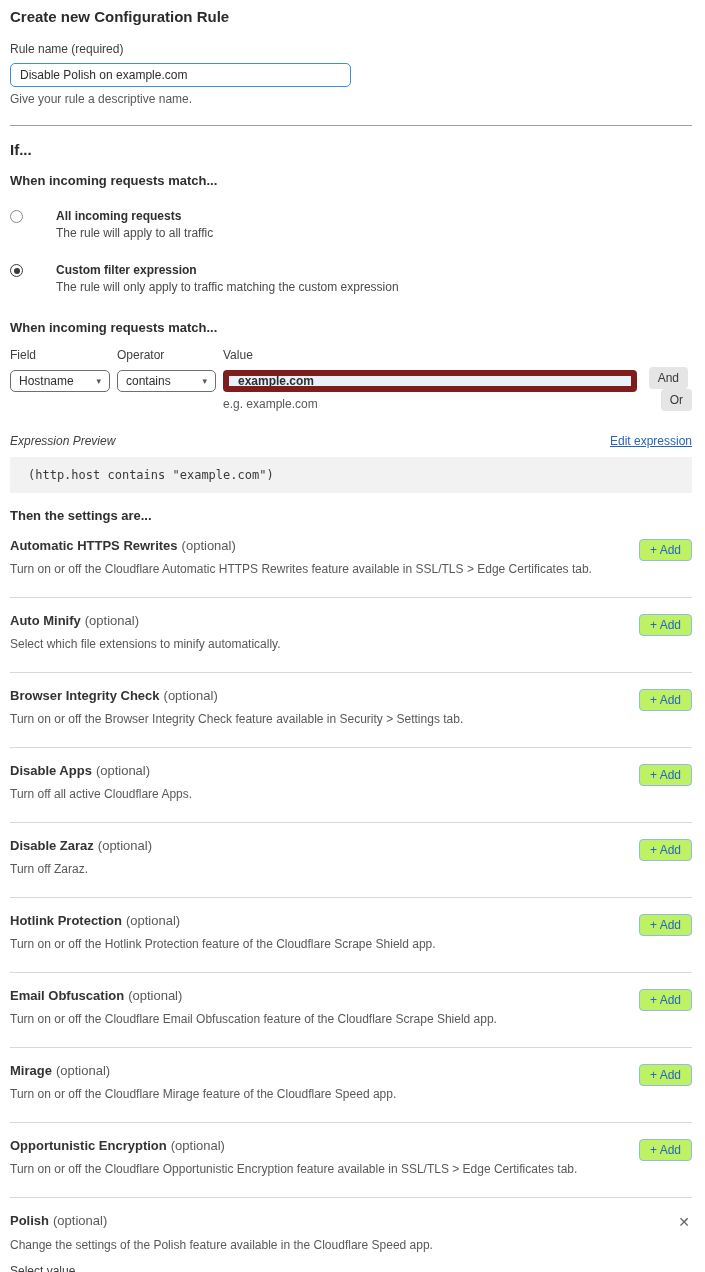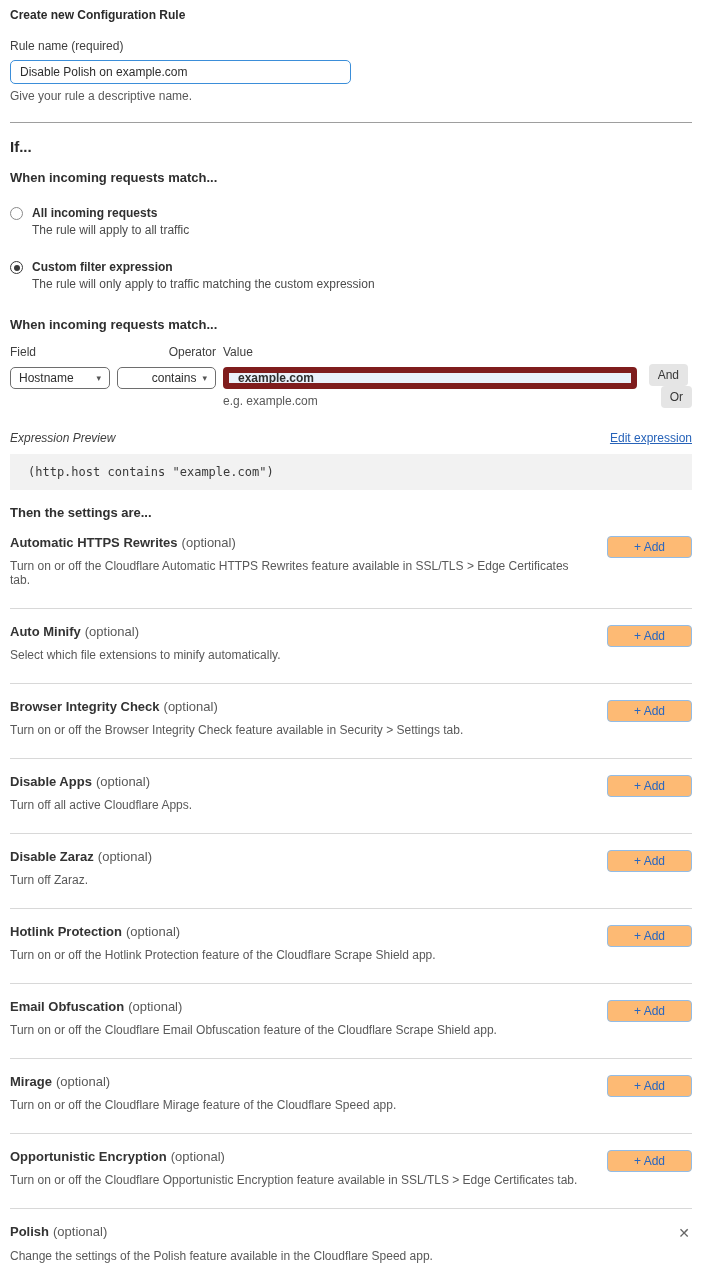--- a/index.html
+++ b/index.html
@@ -5,57 +5,57 @@
   * { box-sizing: border-box; margin: 0; padding: 0; }
   html, body { background: #ffffff; }
   body {
     width: 705px;
     font-family: "Liberation Sans", "DejaVu Sans", sans-serif;
     color: #3a3a3a;
     -webkit-font-smoothing: antialiased;
   }
   .container { padding: 8px 13px 12px 10px; }
 
-  .page-title { font-size: 12px; font-weight: bold; color: #2b2b2b; }
+  .page-title { font-size: 15px; font-weight: bold; color: #2b2b2b; }
 
   .field-label { font-size: 12px; color: #404040; margin-top: 17px; }
   .rule-name-input {
     display: block; margin-top: 7px; width: 341px; height: 24px;
     border: 1.5px solid #3b8ed9; border-radius: 5px;
     padding: 0 9px; font-size: 12px; color: #2e2e2e; outline: none;
     font-family: "Liberation Sans", sans-serif; background: #fff;
   }
   .help-text { font-size: 12px; color: #595959; margin-top: 5px; }
 
   .divider-strong { border: none; border-top: 1px solid #9e9e9e; margin-top: 19px; }
 
   .if-heading { font-size: 15px; font-weight: bold; color: #2b2b2b; margin-top: 15px; }
   .sub-heading { font-size: 13px; font-weight: bold; color: #2f2f2f; margin-top: 15px; }
 
-  .radio-row { display: flex; margin-top: 21px; }
+  .radio-row { display: flex; margin-top: 21px; gap: 24px; }
   .radio-row + .radio-row { margin-top: 23px; }
   .radio {
     width: 13px; height: 13px; border-radius: 50%;
     border: 1px solid #8a8a8a; margin-top: 1px; flex: 0 0 13px;
     position: relative; background: #fff; cursor: pointer;
   }
   .radio.selected { border-color: #3a3a3a; }
   .radio.selected::after {
     content: ""; position: absolute; left: 2.5px; top: 2.5px;
     width: 6px; height: 6px; border-radius: 50%; background: #3a3a3a;
   }
   .radio-texts { margin-left: 9px; }
   .radio-label { font-size: 12px; font-weight: bold; color: #2f2f2f; cursor: pointer; }
   .radio-desc { font-size: 12px; color: #4b4b4b; margin-top: 3px; }
 
   .builder-heading { margin-top: 26px; }
   .builder-row { display: flex; margin-top: 13px; }
   .builder-col .col-label { font-size: 12px; color: #404040; margin-bottom: 8px; margin-top: 0; }
   .col-field { width: 100px; margin-right: 7px; }
-  .col-operator { width: 99px; margin-right: 7px; text-align: right; }
+  .col-operator { width: 99px; margin-right: 7px; }
   .col-value { flex: 1 1 auto; margin-right: 12px; }
 
   .select-box {
     height: 22px; border: 1px solid #6e6e6e; border-radius: 5px;
     background: #fff; display: flex; align-items: center;
     padding: 0 8px; font-size: 12px; color: #2e2e2e; cursor: pointer;
   }
   .select-box .select-text { flex: 1 1 auto; overflow: hidden; white-space: nowrap; }
   .caret { font-size: 9px; color: #555; margin-left: 6px; }
 
@@ -89,22 +89,22 @@
 
   .setting-item {
     display: flex; justify-content: space-between; align-items: flex-start;
     padding: 15px 0 21px 0; border-bottom: 1px solid #d8d8d8;
   }
   .setting-texts { flex: 1 1 auto; padding-right: 16px; }
   .setting-title { font-size: 13px; font-weight: bold; color: #333; }
   .optional { font-size: 13px; font-weight: normal; color: #595959; margin-left: 4px; }
   .setting-desc { font-size: 12px; color: #595959; margin-top: 9px; }
   .btn-add {
-    margin-top: 1px; height: 22px; padding: 0 26px; font-size: 12px;
-    color: #2766c2; background: #fdba74; border: 1px solid #92bce6;
+    margin-top: 1px; height: 22px; padding: 0 10px; font-size: 12px;
+    color: #2766c2; background: #bef264; border: 1px solid #92bce6;
     border-radius: 4px; cursor: pointer; white-space: nowrap; flex: 0 0 auto;
     font-family: "Liberation Sans", sans-serif;
   }
 
   .expanded-item { padding: 15px 0 0 0; }
   .expanded-head { display: flex; justify-content: space-between; align-items: flex-start; }
   .close-icon {
     font-size: 14px; color: #666; cursor: pointer; line-height: 14px;
     margin-top: 2px; margin-right: 2px; font-weight: normal;
   }

